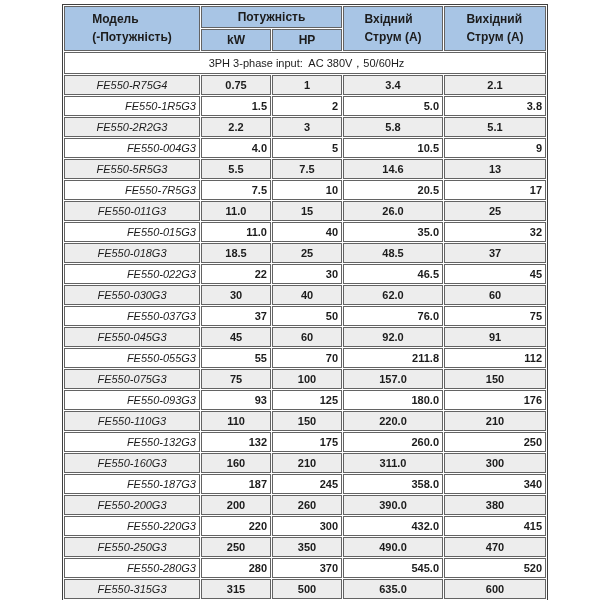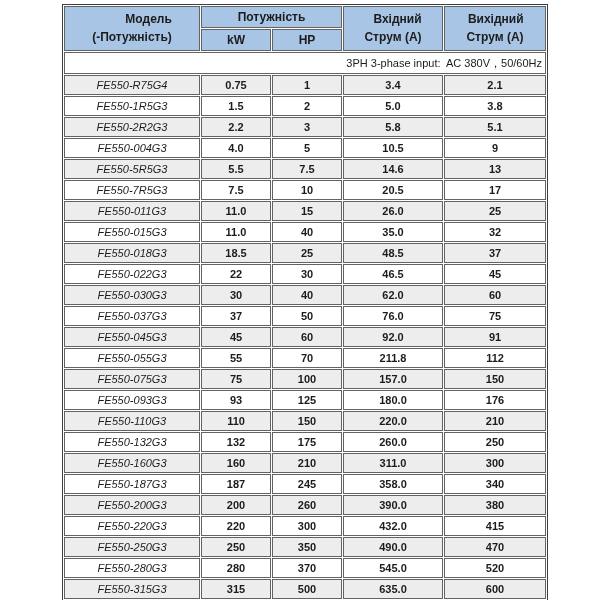--- a/index.html
+++ b/index.html
@@ -39,34 +39,34 @@
     white-space: nowrap;
   }
   thead th {
     background: var(--header-bg, #a8c5e5);
     font-weight: bold;
     font-size: 12px;
     height: 18px;
   }
   .hdr-block {
     display: inline-block;
-    text-align: right;
+    text-align: left;
     line-height: 1.45;
   }
   tbody td { height: 16px; }
   tr.section-row td {
     background: #ffffff;
-    text-align: right;
+    text-align: center;
     padding-left: 6px;
     font-weight: normal;
     white-space: pre;
     height: 18px;
   }
   tr.row-gray td { background: var(--row-alt-bg, #ededed); }
-  tr.row-white td { background: #ffffff; }
+  tr.row-white td { background: #ffffff; text-align: right; }
   td.model-cell { font-weight: normal; font-style: italic; }
   td.num-cell { font-weight: bold; }
 </style>
 </head>
 <body>
 
 <div class="page">
   <table class="spec-table">
     <colgroup>
       <col style="width:136px">

